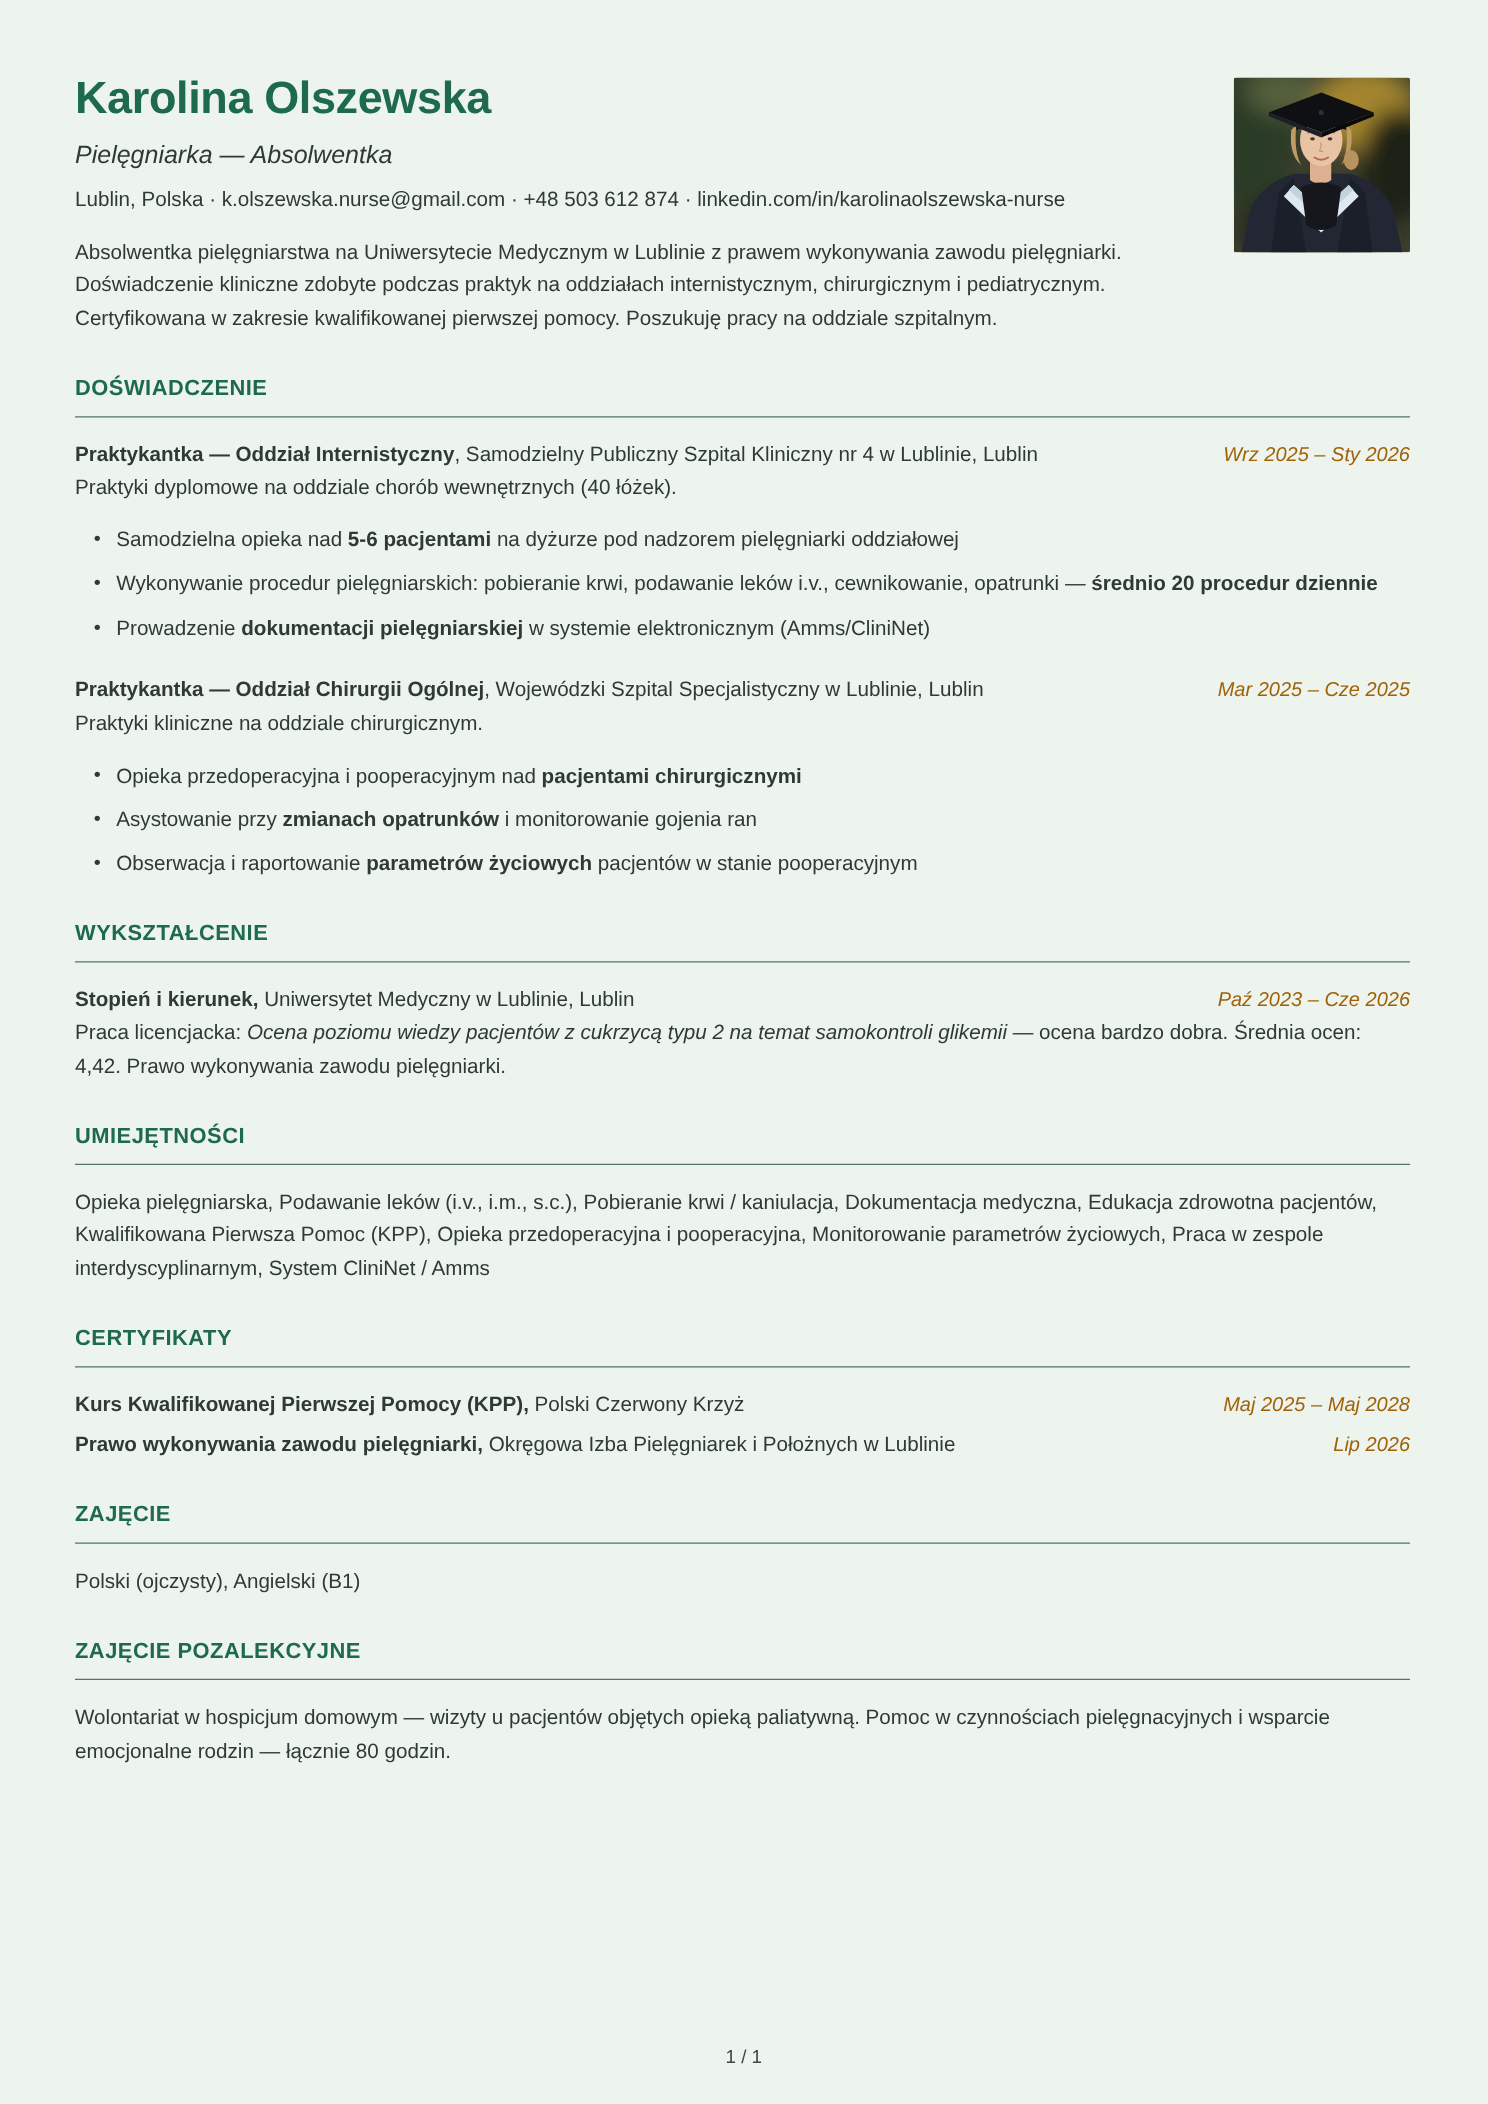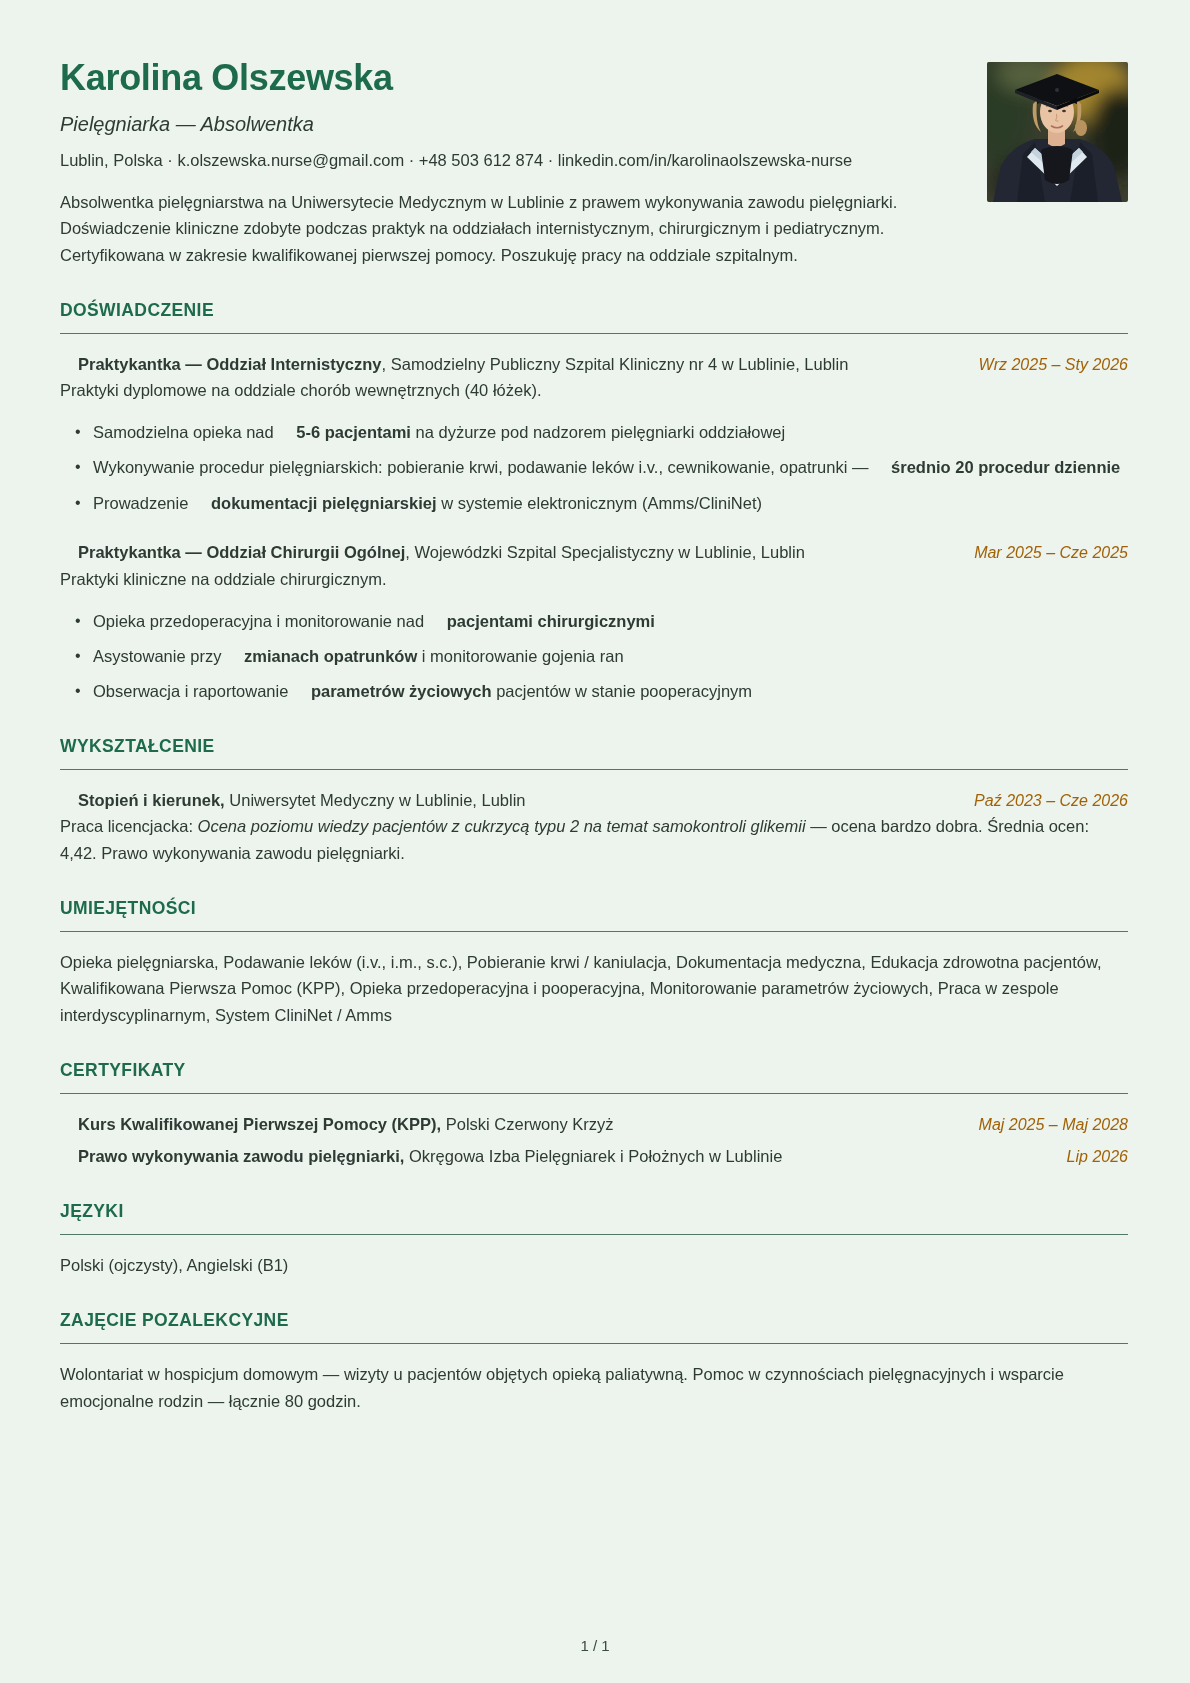--- a/index.html
+++ b/index.html
@@ -40,21 +40,21 @@
   .section-body { padding-top: 17px; }
 
   .entry { margin-top: 19px; }
   .entry:first-child { margin-top: 0; }
   .entry-header { display: flex; justify-content: space-between; align-items: baseline; }
   .entry-titleline { flex: 1 1 auto; padding-right: 24px; }
   .entry-date {
     flex: 0 0 auto; font-style: italic; font-size: 16px;
     white-space: nowrap; color: #a16207;
   }
-  b, .bold { font-weight: bold; margin-left: 18px; }
+  b, .bold { font-weight: bold; }
   .italic { font-style: italic; }
 
   ul.bullets { list-style: none; margin: 15px 0 23px 0; padding-left: 15px; }
   ul.bullets li { position: relative; padding-left: 18px; margin-bottom: 9px; }
   ul.bullets li::before {
     content: "\2022"; position: absolute; left: 0; top: 0;
     color: #2e3b34; font-size: 16px;
   }
   ul.bullets li:last-child { margin-bottom: 0; }
 
@@ -153,21 +153,21 @@
 
       <div class="entry">
         <div class="entry-header">
           <div class="entry-titleline">
             <span class="bold">Praktykantka — Oddział Chirurgii Ogólnej</span><span>, Wojewódzki Szpital Specjalistyczny w Lublinie, Lublin</span>
           </div>
           <div class="entry-date">Mar 2025 – Cze 2025</div>
         </div>
         <div class="plain-par">Praktyki kliniczne na oddziale chirurgicznym.</div>
         <ul class="bullets">
-          <li><span>Opieka przedoperacyjna i monitorowanie nad </span><span class="bold">pacjentami chirurgicznymi</span><span></span></li>
+          <li><span>Opieka przedoperacyjna i pooperacyjnym nad </span><span class="bold">pacjentami chirurgicznymi</span><span></span></li>
           <li><span>Asystowanie przy </span><span class="bold">zmianach opatrunków</span><span> i monitorowanie gojenia ran</span></li>
           <li><span>Obserwacja i raportowanie </span><span class="bold">parametrów życiowych</span><span> pacjentów w stanie pooperacyjnym</span></li>
         </ul>
       </div>
 
     </div>
   </div>
 
   <div class="section">
     <div class="section-title">WYKSZTAŁCENIE</div>
@@ -205,21 +205,21 @@
       <div class="entry-header cert-row">
         <div class="entry-titleline">
           <span class="bold">Prawo wykonywania zawodu pielęgniarki,</span><span> Okręgowa Izba Pielęgniarek i Położnych w Lublinie</span>
         </div>
         <div class="entry-date">Lip 2026</div>
       </div>
     </div>
   </div>
 
   <div class="section">
-    <div class="section-title">JĘZYKI</div>
+    <div class="section-title">ZAJĘCIE</div>
     <div class="section-body">
       <div class="plain-par">Polski (ojczysty), Angielski (B1)</div>
     </div>
   </div>
 
   <div class="section">
     <div class="section-title">ZAJĘCIE POZALEKCYJNE</div>
     <div class="section-body">
       <div class="entry">
         <div class="plain-par">Wolontariat w hospicjum domowym — wizyty u pacjentów objętych opieką paliatywną. Pomoc w czynnościach pielęgnacyjnych i wsparcie emocjonalne rodzin — łącznie 80 godzin.</div>

